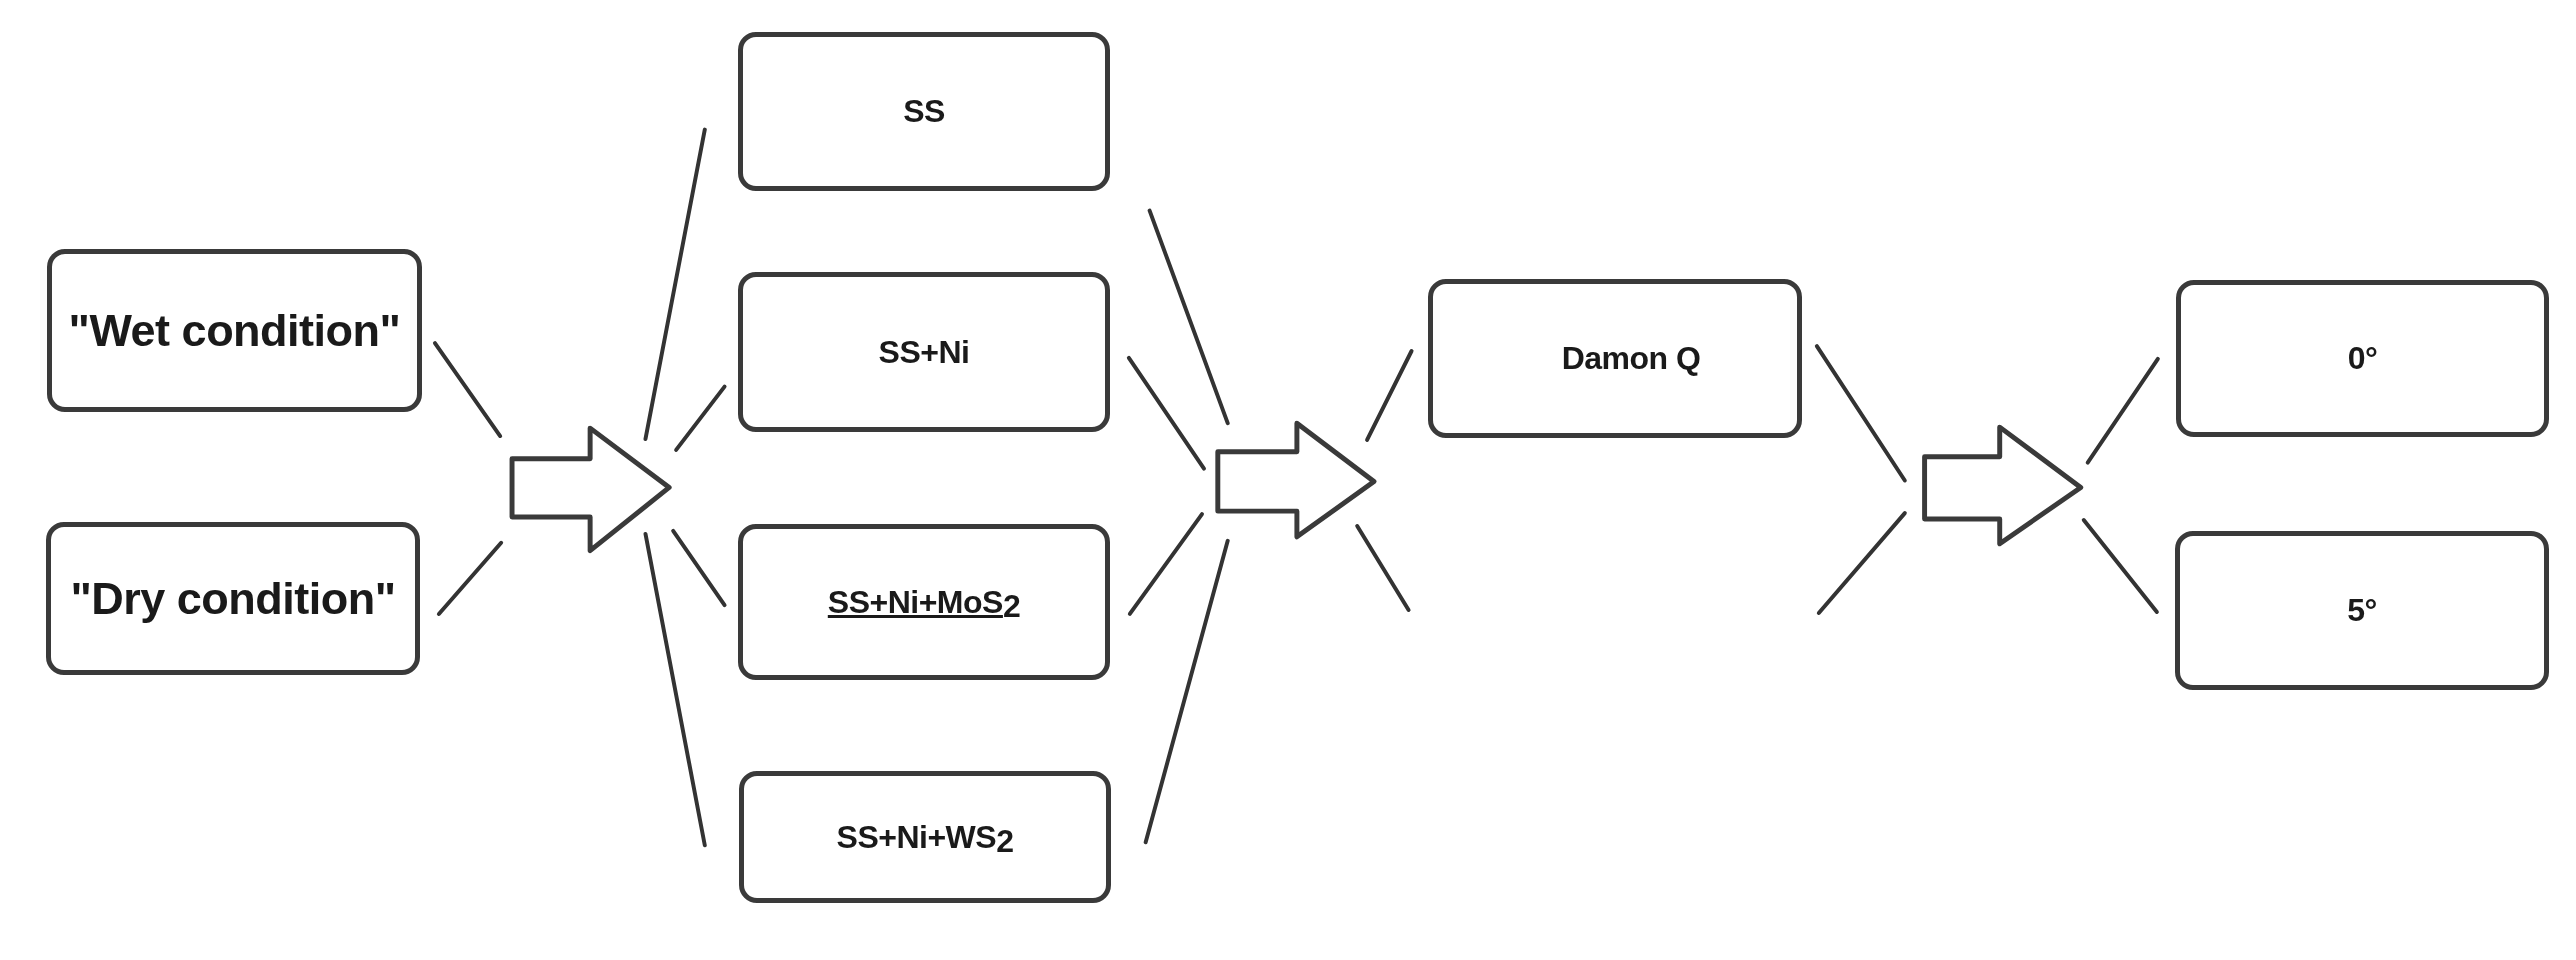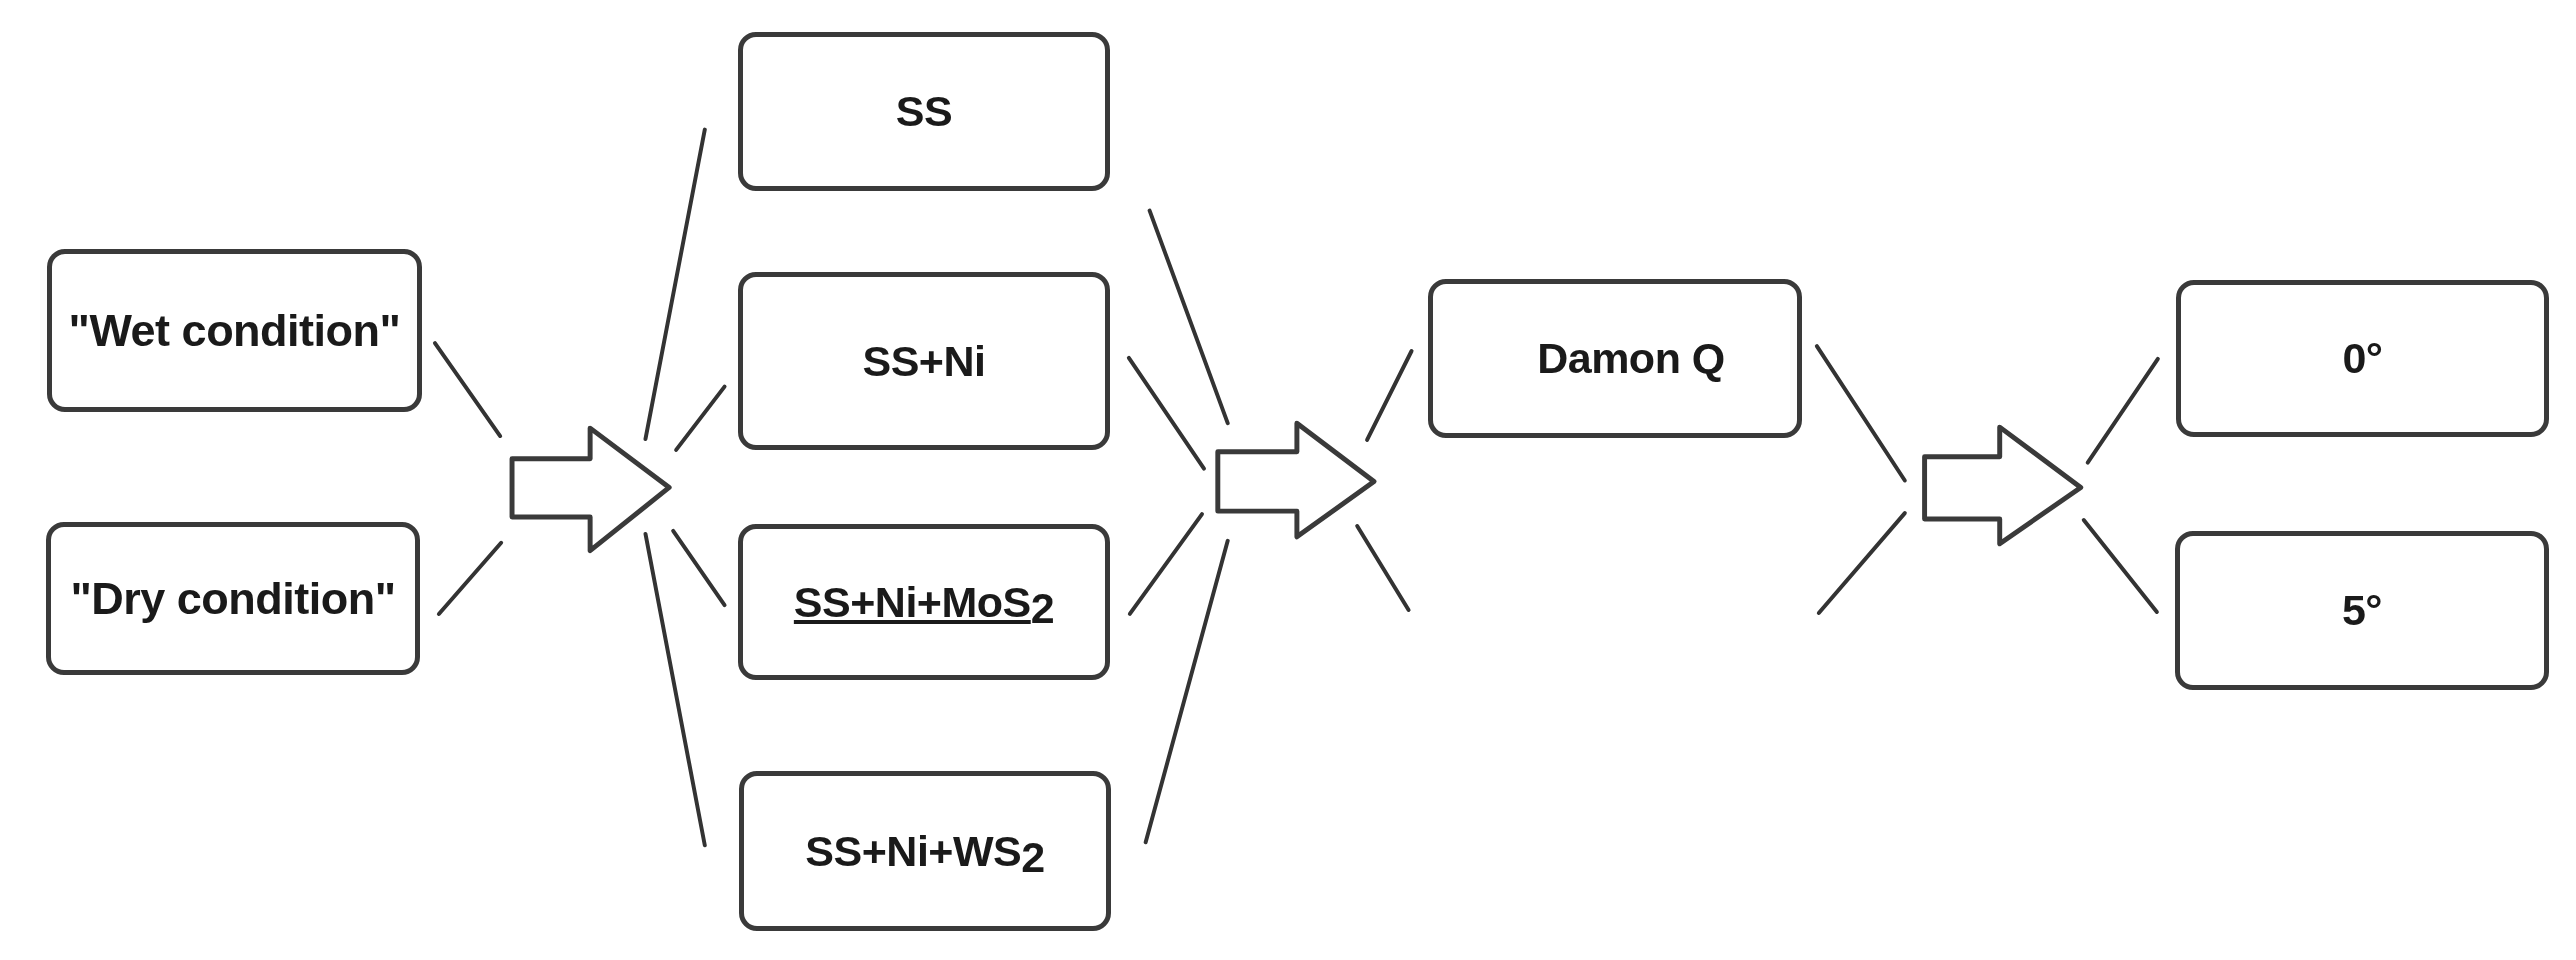--- a/index.html
+++ b/index.html
@@ -38,21 +38,21 @@
   .node {
     position: absolute;
     box-sizing: border-box;
     background: #ffffff;
     border: 5px solid var(--box-border, #3a3a3a);
     border-radius: 18px;
     display: flex;
     align-items: center;
     justify-content: center;
     font-weight: bold;
-    font-size: 43px;
+    font-size: 32px;
     letter-spacing: -0.5px;
     color: var(--text-color, #1a1a1a);
     text-align: center;
     white-space: nowrap;
   }
   .node.cond { font-size: 45px; }
   .sub {
     position: relative;
     top: 0.14em;
   }
@@ -94,27 +94,27 @@
   <div class="node cond" style="left:47px; top:249px; width:375px; height:163px;">
     <span>"Wet condition"</span>
   </div>
   <div class="node cond" style="left:46px; top:522px; width:374px; height:153px;">
     <span>"Dry condition"</span>
   </div>
 
   <div class="node" style="left:738px; top:32px; width:372px; height:159px;">
     <span>SS</span>
   </div>
-  <div class="node" style="left:738px; top:272px; width:372px; height:178px;text-align:center;">
+  <div class="node" style="left:738px; top:272px; width:372px; height:160px;text-align:center;">
     <span>SS+Ni</span>
   </div>
   <div class="node" style="left:738px; top:524px; width:372px; height:156px;text-decoration:underline;">
     <span><span>SS+Ni+MoS</span><span class="sub">2</span></span>
   </div>
-  <div class="node" style="left:739px; top:771px; width:372px; height:160px;">
+  <div class="node" style="left:739px; top:771px; width:372px; height:132px;">
     <span><span>SS+Ni+WS</span><span class="sub">2</span></span>
   </div>
 
   <div class="node" style="left:1428px; top:279px; width:374px; height:159px;padding-left:32px;">
     <span>Damon Q</span>
   </div>
 
   <div class="node" style="left:2176px; top:280px; width:373px; height:157px;">
     <span>0°</span>
   </div>

